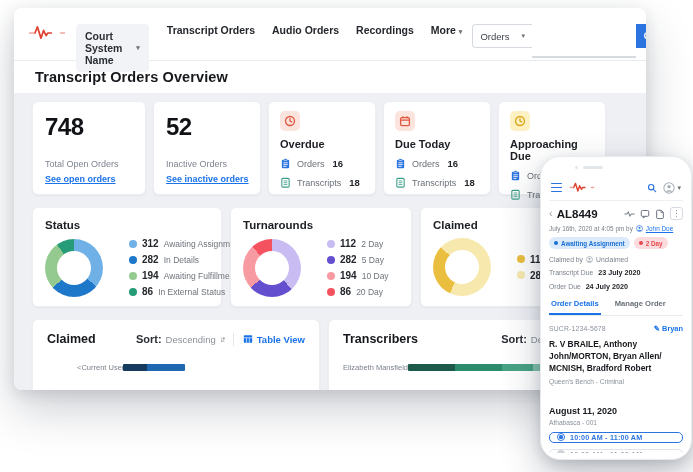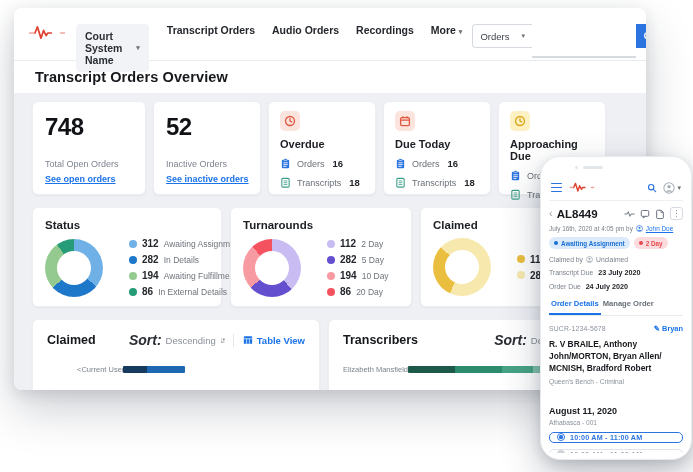--- a/index.html
+++ b/index.html
@@ -70,21 +70,21 @@
   .leg .dot { width:8px; height:8px; border-radius:50%; flex:0 0 auto; }
   .leg .lv { font-size:10px; font-weight:800; color:#23262b; }
   .leg .ll { font-size:8.5px; color:#6e747c; white-space:nowrap; }
 
   .row3 { display:flex; gap:8px; margin-top:12px; }
   .bar-card { height:110px; padding:12px 14px; }
   .bar-card.w1 { width:288px; } .bar-card.w2 { width:276px; }
   .bar-head { display:flex; align-items:center; }
   .bar-title { font-size:12.5px; font-weight:800; color:#16181d; }
   .sort-group { margin-left:auto; display:flex; align-items:center; gap:4px; }
-  .sort-lbl { font-size:14px; font-weight:800; color:#2a2e34;font-style:italic; }
+  .sort-lbl { font-size:11px; font-weight:800; color:#2a2e34; }
   .sort-val { font-size:9.5px; color:#8b9199; }
   .sort-icon { font-size:8px; color:#555b63; letter-spacing:-2px; cursor:pointer; }
   .vdiv { width:1px; height:13px; background:#e3e6ea; margin:0 9px; }
   .bar-row { display:flex; align-items:center; margin-top:17px; }
   .bar-row .rlabel { font-size:7.5px; color:#7c838c; white-space:nowrap; }
   .hbar { height:7px; display:flex; border-radius:1px; overflow:hidden; }
   .claimed-row { padding-left:30px; } .claimed-row .rlabel { width:46px; } .claimed-row .hbar { width:62px; }
   .trans-row .rlabel { width:66px; } .trans-row .hbar { width:202px; }
 
   
@@ -110,21 +110,21 @@
   .p-meta .link { color:#1a73e8; text-decoration:underline; cursor:pointer; }
   .mini-av { width:7px; height:7px; }
   .p-badges { display:flex; gap:4px; margin-top:5px; }
   .pill { display:flex; align-items:center; gap:3px; border-radius:7px; padding:2.5px 5px; font-size:6.3px; font-weight:700; }
   .pill .pdot { width:4px; height:4px; border-radius:50%; }
   .pill.blue { background:#dcebfb; color:#1a6fd4; } .pill.blue .pdot { background:#1a6fd4; }
   .pill.red { background:#fcdbde; color:#e5484d; } .pill.red .pdot { background:#e5484d; }
   .p-claimedby { display:flex; align-items:center; gap:3px; font-size:6.8px; color:#7c838c; margin-top:7px; }
   .p-due { font-size:6.8px; color:#7c838c; margin-top:5px; }
   .p-due b { color:#1b1e23; font-size:7.2px; margin-left:3px; }
-  .p-tabs { display:flex; margin-top:8px; border-bottom:1px solid #e7eaee; }
+  .p-tabs { display:flex; gap:12px; margin-top:8px; border-bottom:1px solid #e7eaee; }
   .p-tab { font-size:7.6px; padding:0 2px 5px; cursor:pointer; }
   .p-tab.active { color:#1a73e8; font-weight:800; border-bottom:2px solid #1a73e8; }
   .p-tab.idle { color:#6a7077; font-weight:600; }
   .p-case-head { display:flex; align-items:center; margin-top:8px; }
   .case-num { font-size:6.8px; color:#8a919c; letter-spacing:.2px; }
   .edit-link { margin-left:auto; font-size:7.4px; font-weight:700; color:#1a73e8; cursor:pointer; }
   .case-title { font-size:8.4px; font-weight:800; color:#16181d; line-height:1.45; margin-top:5px; }
   .p-sub { font-size:6.6px; color:#8a919c; margin-top:3px; }
   .p-date { font-size:9px; font-weight:800; color:#16181d; margin-top:21px; }
   .slot { display:flex; align-items:center; gap:5px; height:18px; border-radius:5px; padding:0 7px;
@@ -297,21 +297,21 @@
                   <span class="ll">In Details</span>
                 </div>
               <div class="leg">
                   <span class="dot" style="background: rgb(148, 202, 144);"></span>
                   <span class="lv">194</span>
                   <span class="ll">Awaiting Fulfillment</span>
                 </div>
               <div class="leg">
                   <span class="dot" style="background: rgb(37, 155, 119);"></span>
                   <span class="lv">86</span>
-                  <span class="ll">In External Details</span>
+                  <span class="ll">In External Status</span>
                 </div>
             </div>
           </div>
         </div>
 
         <div class="card donut-card w2">
           <div class="card-title">Turnarounds</div>
           <div class="donut-body">
             <div class="donut" style="background: conic-gradient(rgb(200, 188, 242) 0%, rgb(200, 188, 242) 38%, rgb(100, 80, 207) 38%, rgb(100, 80, 207) 63%, rgb(247, 154, 162) 63%, rgb(247, 154, 162) 88%, rgb(244, 82, 95) 88%, rgb(244, 82, 95) 100%);"></div>
             <div class="legend">

